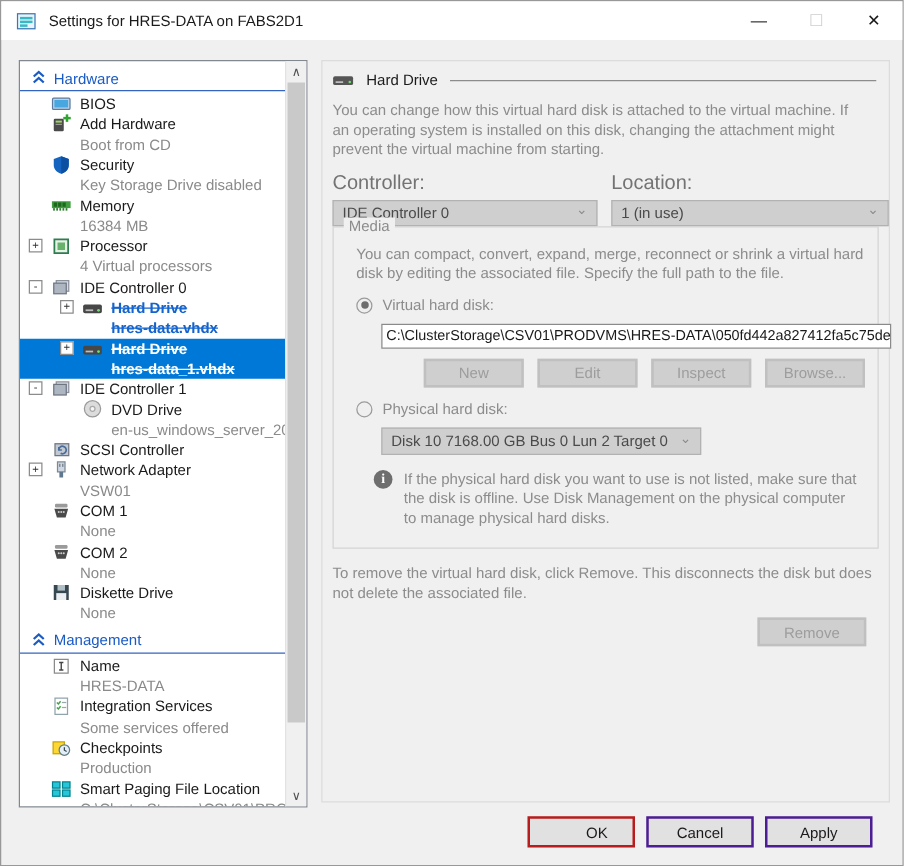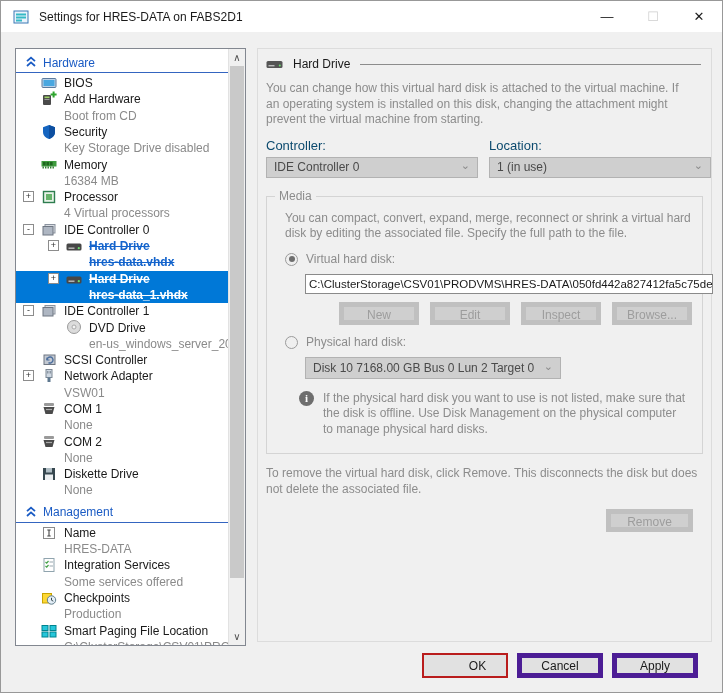--- a/index.html
+++ b/index.html
@@ -37,33 +37,33 @@
   .sb-thumb{position:absolute;left:1px;top:17px;width:14px;height:512px;background:#c9c9c9;}
   
   .right-panel{position:absolute;left:256px;top:47px;width:455px;height:594px;background:#f0f0f0;border:1px solid #dcdcdc;box-sizing:border-box;padding:6px 8px 0 8px;}
   .panel-header{display:flex;align-items:center;height:18px;}
   .panel-header .hdicon{width:17px;height:13px;margin-right:10px;flex:0 0 auto;}
   .panel-header .plabel{font-size:12px;color:#1a1a1a;white-space:nowrap;}
   .panel-header .rule{flex:1 1 auto;height:1px;background:#8c8c8c;margin-left:10px;margin-right:2px;}
   .gray{color:#8c8c8c;font-size:12px;line-height:15.5px;margin:0;}
   .intro{margin-top:8px;width:428px;}
   .ctl-row{display:grid;grid-template-columns:212px 222px;column-gap:11px;margin-top:10px;}
-  .ctl-col label{display:block;font-size:13px;color:#0c4a6e;margin-bottom:4px;}
+  .ctl-col label{display:block;font-size:16px;color:#737373;margin-bottom:4px;}
   .dselect{height:21px;background:#cfcfcf;border:1px solid #b2b2b2;box-sizing:border-box;display:flex;align-items:center;justify-content:space-between;padding:0 7px;font-size:12px;color:#4a4a4a;}
   .dselect .dchev{color:#8a8a8a;font-size:11px;line-height:10px;margin-top:-4px;}
-  .groupbox{position:relative;border:1px solid #d4d4d4;margin-top:18px;padding:14px 10px 12px 10px;}
+  .groupbox{position:relative;border:1px solid #d4d4d4;margin-top:0;padding:14px 10px 12px 10px;}
   .gb-label{position:absolute;left:8px;top:-8px;background:#f0f0f0;padding:0 4px;font-size:12px;color:#8c8c8c;}
   .media-desc{width:420px;margin-left:8px;}
   .radio-row{display:flex;align-items:flex-end;margin:10px 0 0 8px;}
   .radio{width:13px;height:13px;border:1px solid #9b9b9b;border-radius:50%;background:#efefef;box-sizing:border-box;position:relative;flex:0 0 auto;}
   .radio.checked::after{content:"";position:absolute;left:2.5px;top:2.5px;width:6px;height:6px;border-radius:50%;background:#6e6e6e;}
   .radio-row .rlabel{margin-left:8px;font-size:12px;color:#8c8c8c;}
   .path-input{margin:8px 0 0 28px;width:408px;height:20px;box-sizing:border-box;background:#ffffff;border:1px solid #8a8a8a;font-size:11.5px;color:#1a1a1a;line-height:18px;padding:0 3px;white-space:nowrap;overflow:hidden;}
   .btn-row{display:flex;justify-content:flex-end;gap:11px;margin:8px 0 0 0;padding-right:0;}
-  .btn{font-family:"Liberation Sans",sans-serif;font-size:12px;color:#1a1a1a;background:#e1e1e1;border:5px solid #4c1d95;height:23px;box-sizing:border-box;}
+  .btn{font-family:"Liberation Sans",sans-serif;font-size:12px;color:#1a1a1a;background:#e1e1e1;border:2px solid #4c1d95;height:23px;box-sizing:border-box;}
   .btn.dis{background:#cfcfcf;border-color:#c0c0c0;color:#9d9d9d;}
   .btn-row .btn{width:80px;}
   .disk-select{margin:8px 0 0 28px;width:256px;}
   .disk-select .dselect-inner{height:22px;}
   .info-row{display:flex;margin:12px 0 4px 22px;}
   .info-icon{width:15px;height:15px;border-radius:50%;background:#6e6e6e;color:#ffffff;font-size:11px;font-weight:bold;text-align:center;line-height:15px;flex:0 0 auto;font-family:"Liberation Serif",serif;}
   .info-row p{margin:0 0 0 9px;width:364px;}
   .remove-note{margin-top:12px;width:432px;}
   .remove-wrap{display:flex;justify-content:flex-end;margin-top:12px;padding-right:10px;}
   .remove-wrap .btn{width:87px;}

